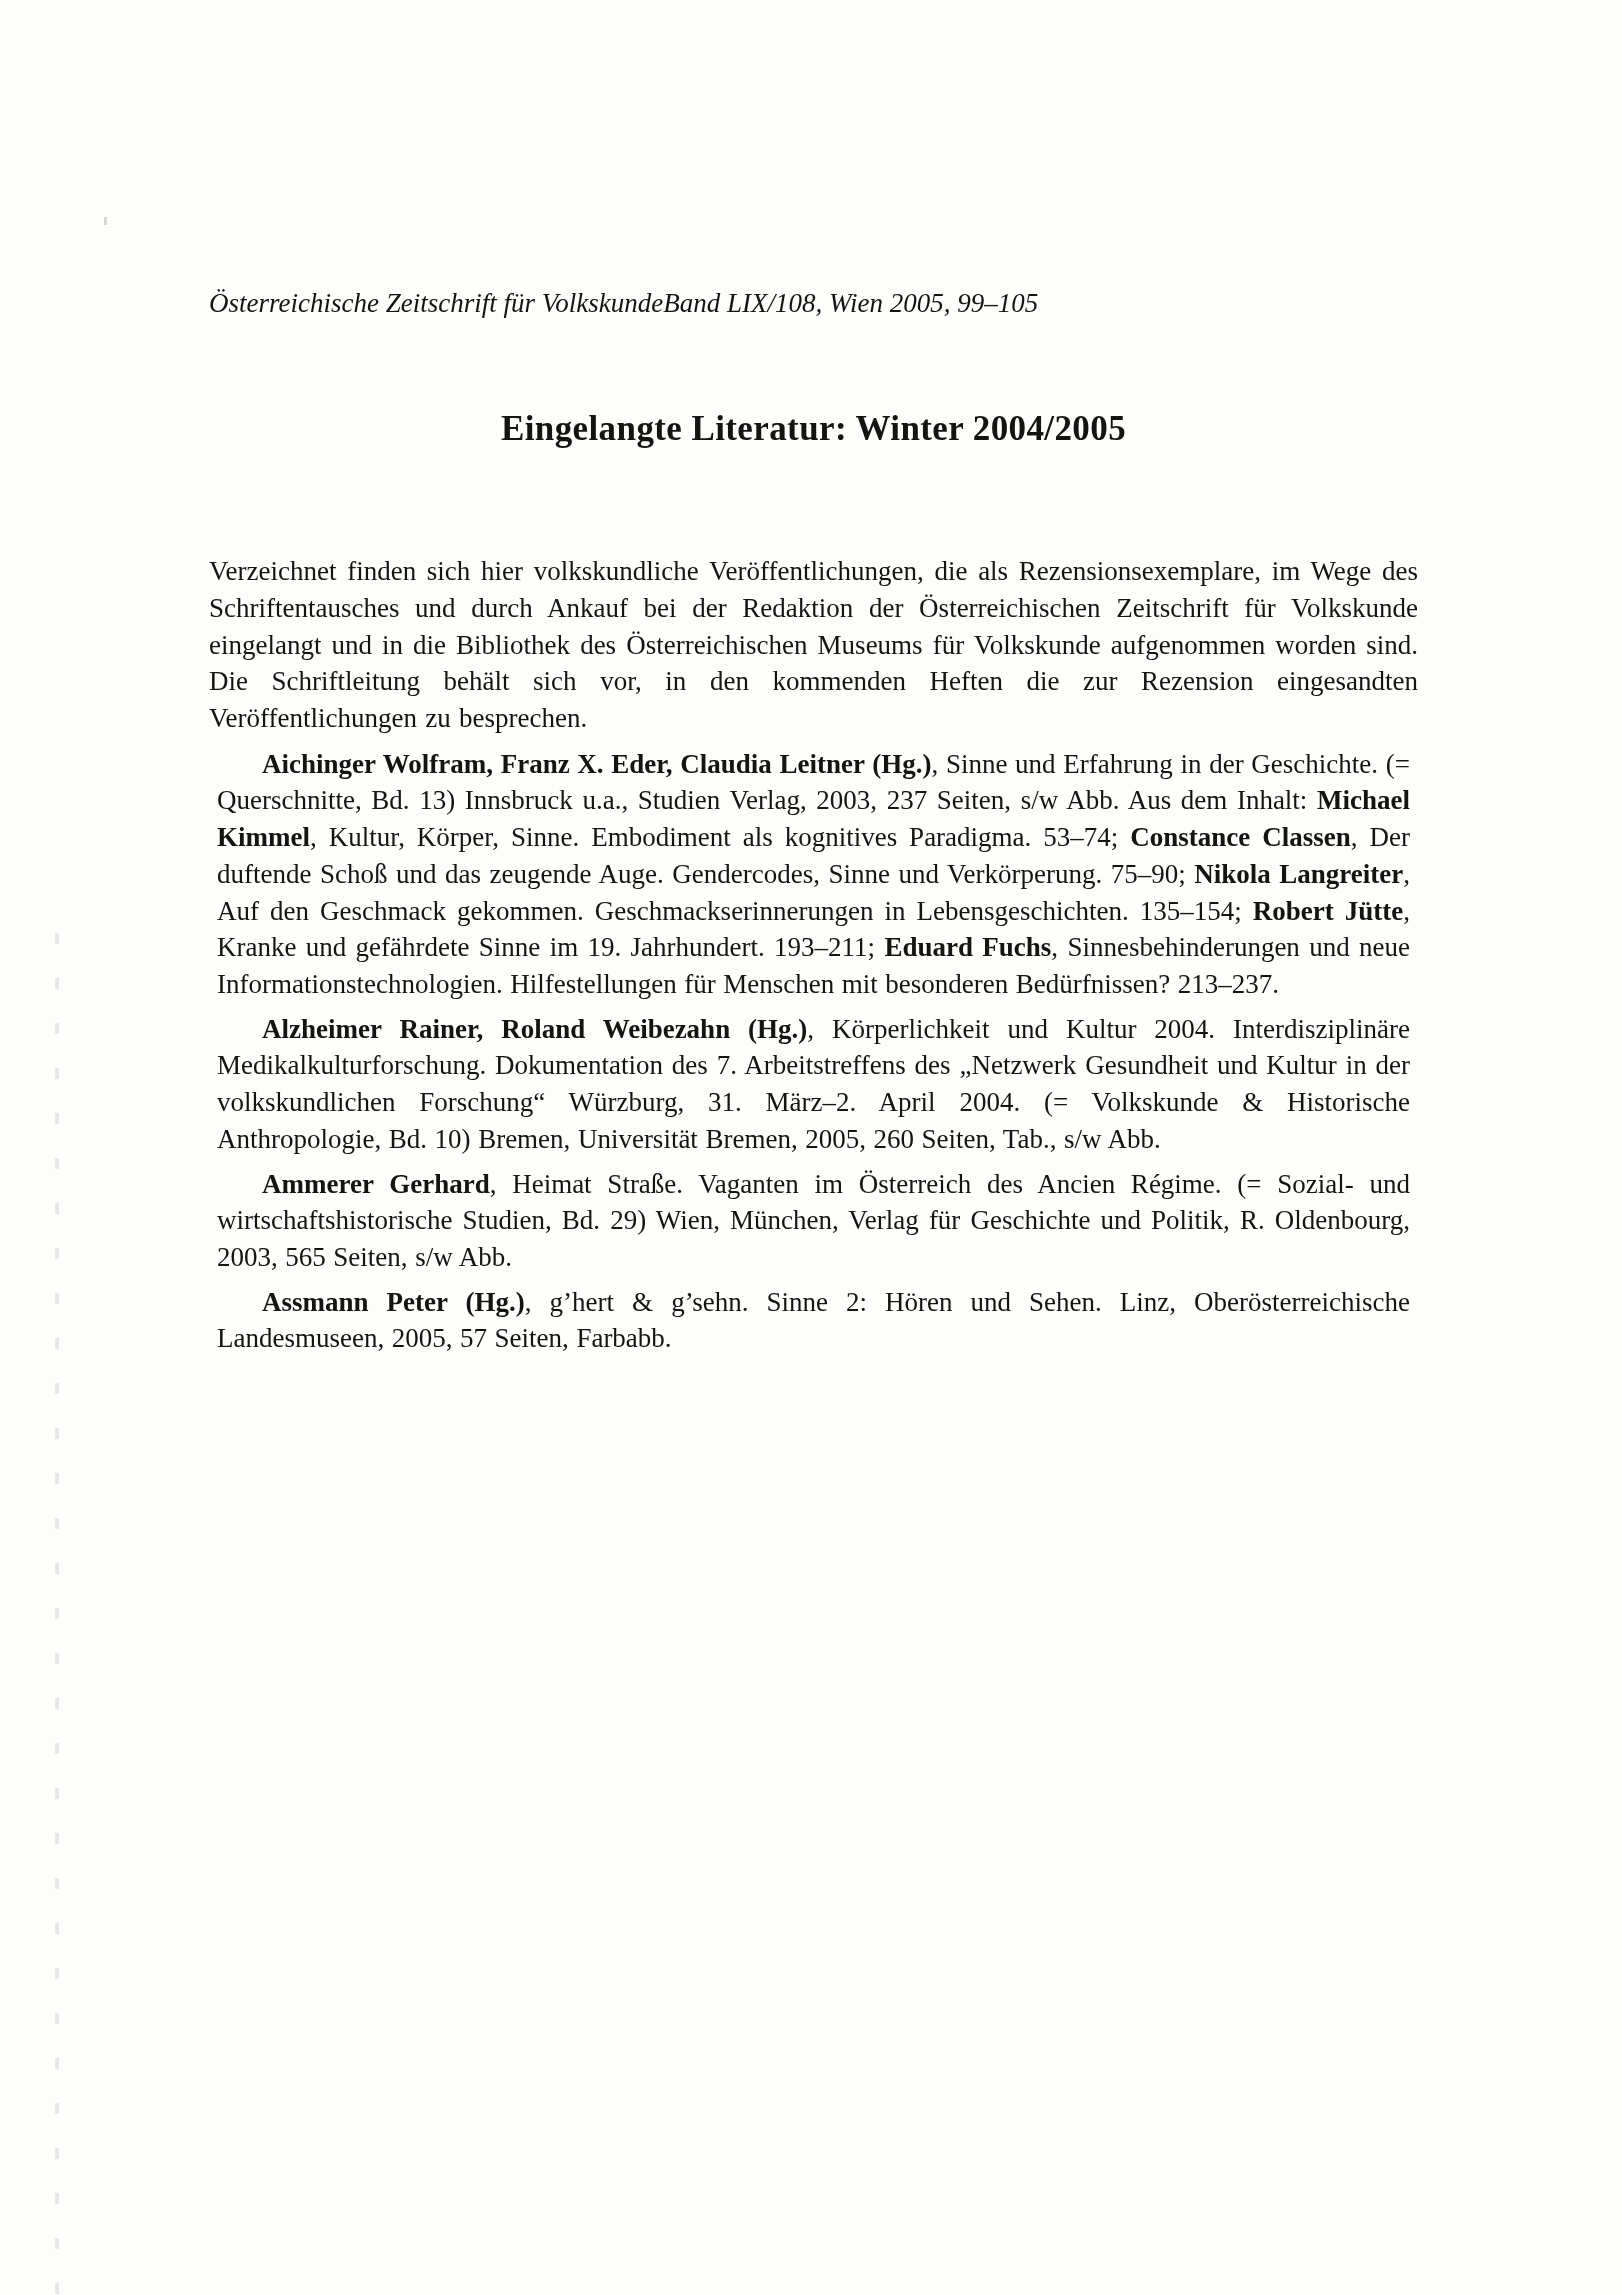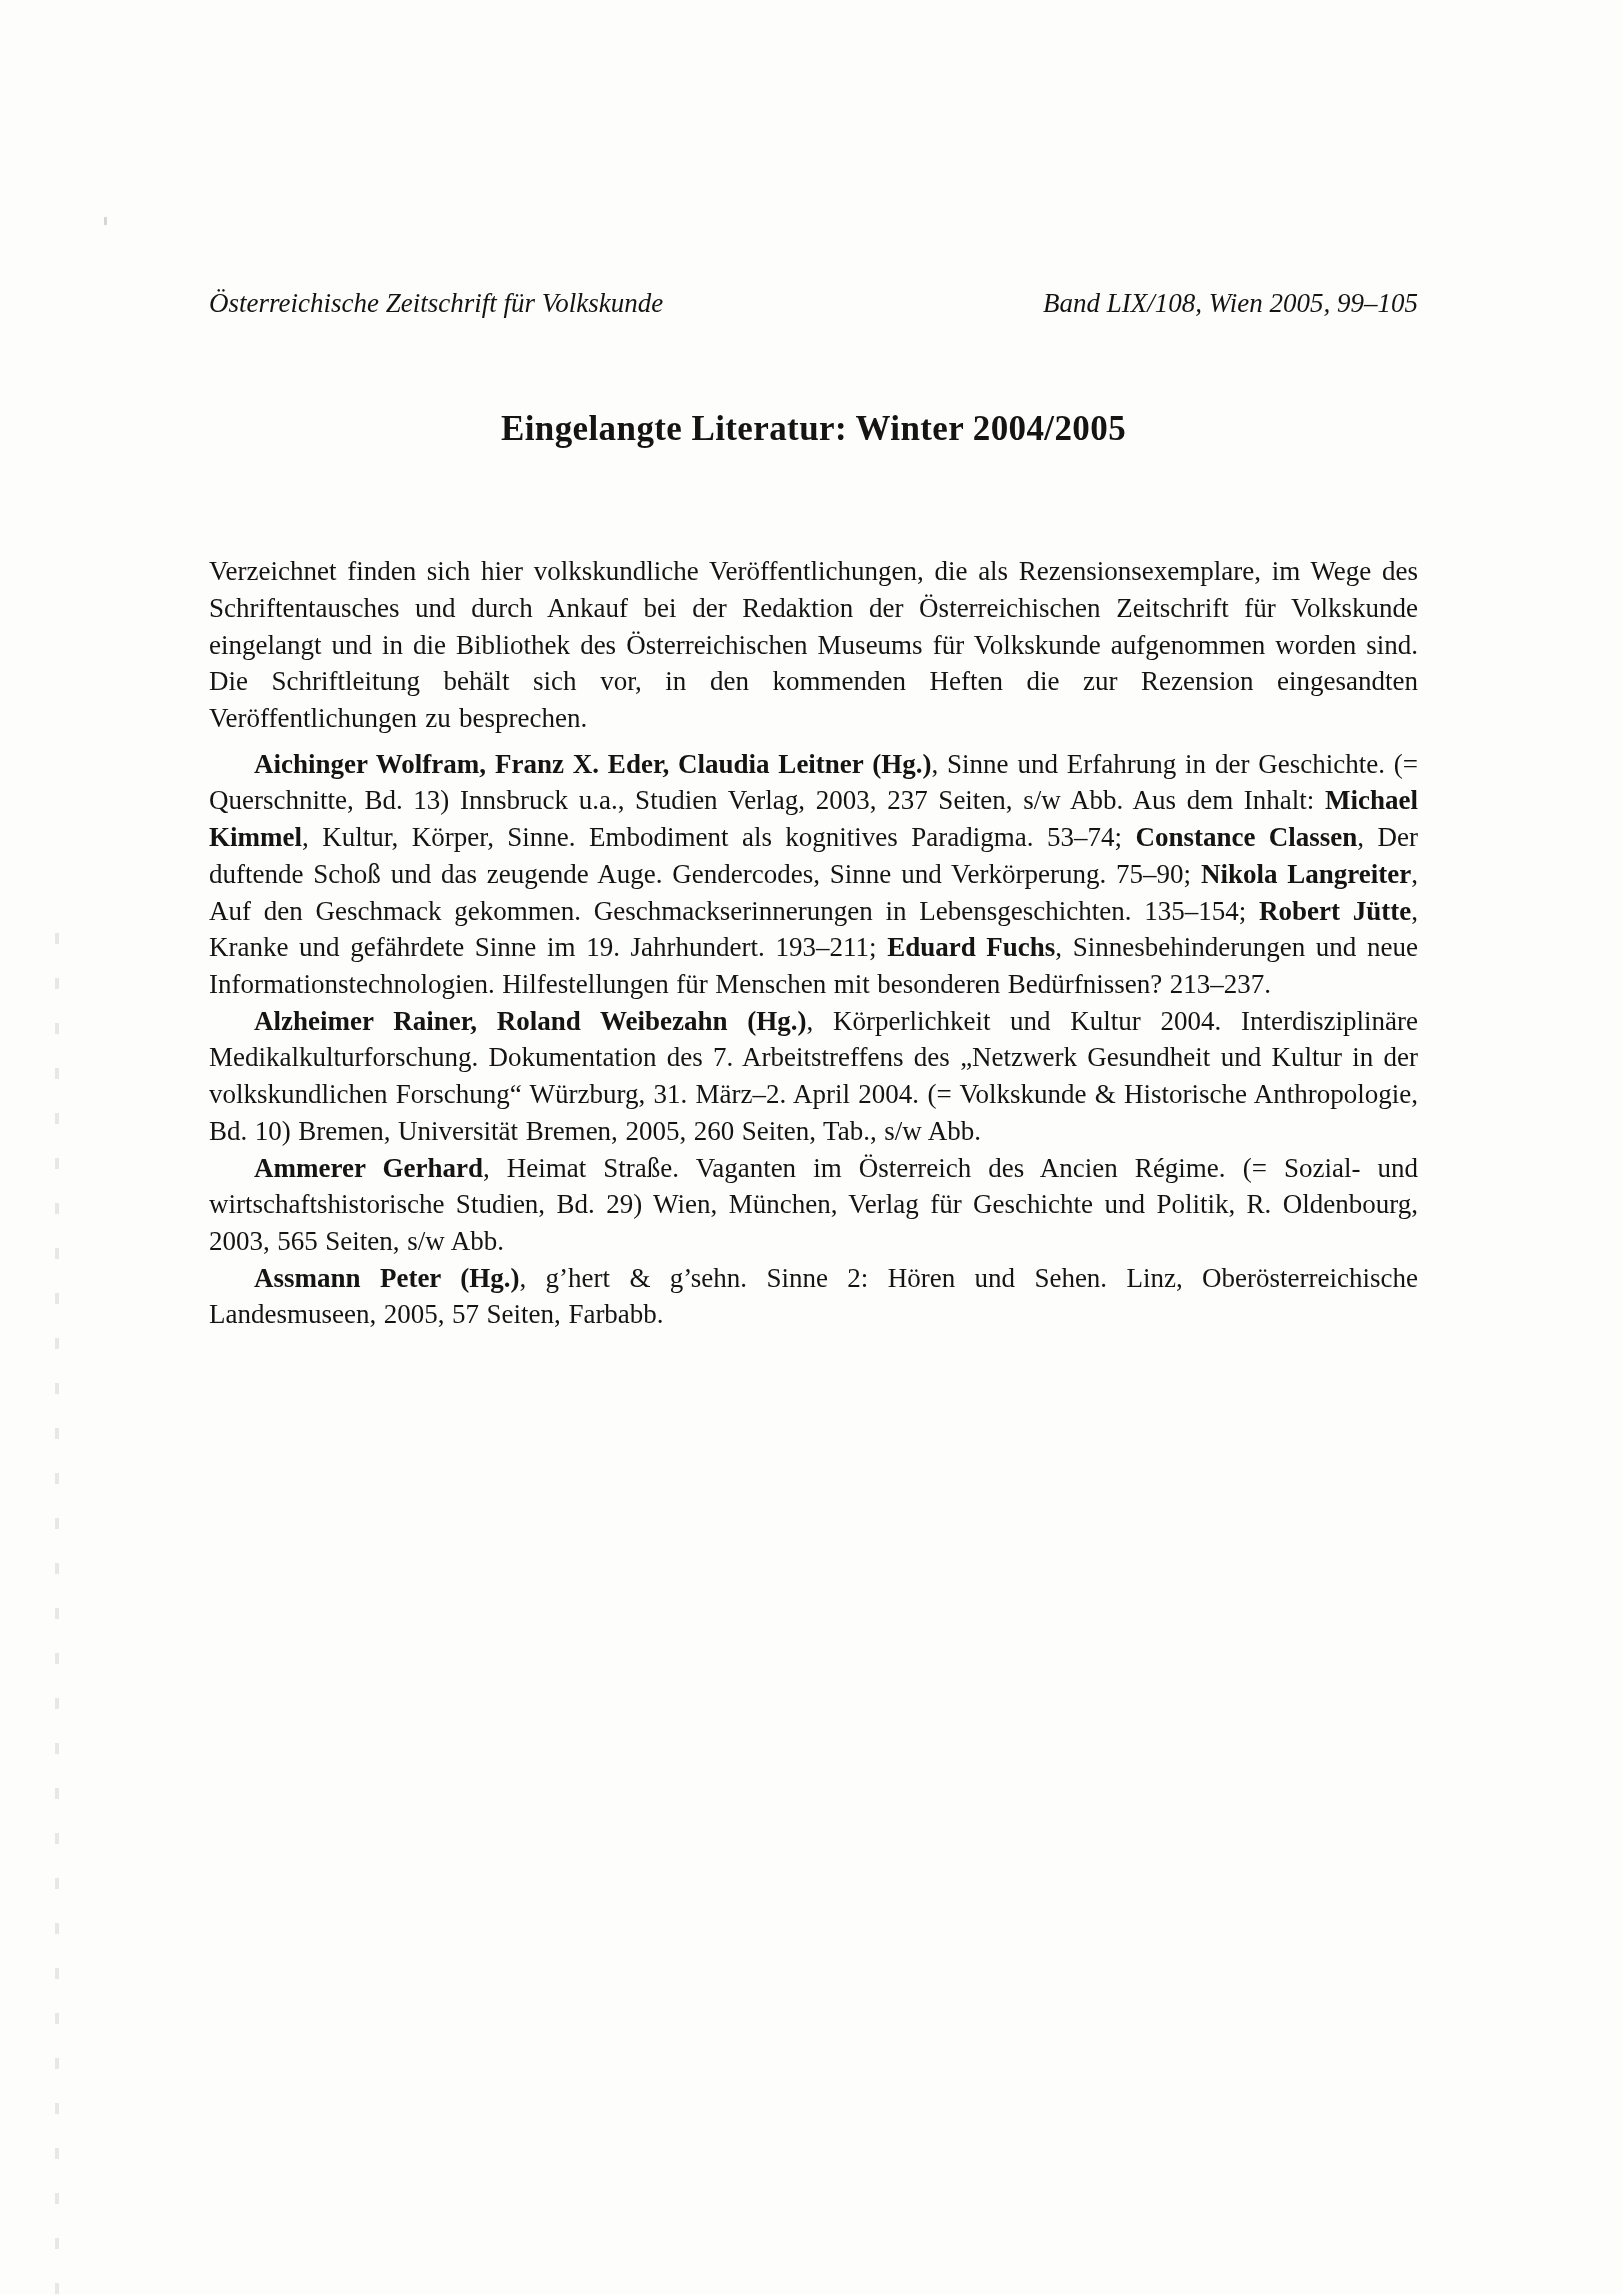--- a/index.html
+++ b/index.html
@@ -40,21 +40,20 @@
     background: rgba(40,40,40,0.18);
   }
   .content {
     position: absolute;
     left: 209px;
     top: 286px;
     width: 1209px;
   }
   .header-row {
     display: flex;
-    justify-content: space-between;
     align-items: baseline;
     font-style: italic;
     font-size: 27px;
     line-height: 1.3;
     margin-bottom: 88px;
   }
   .title {
     text-align: center;
     font-weight: bold;
     font-size: 35px;
@@ -66,21 +65,21 @@
     line-height: 1.36;
     text-align: justify;
     margin: 0 0 9px 0;
     word-spacing: 1.6px;
   }
   .entry {
     font-size: 27px;
     line-height: 1.36;
     text-align: justify;
     text-indent: 45px;
-    margin: 0;
+    margin: 8px;
     word-spacing: 0.8px;
   }
   .entry .b {
     font-weight: bold;
   }
 </style>
 </head>
 <body>
 
 <div class="page">

